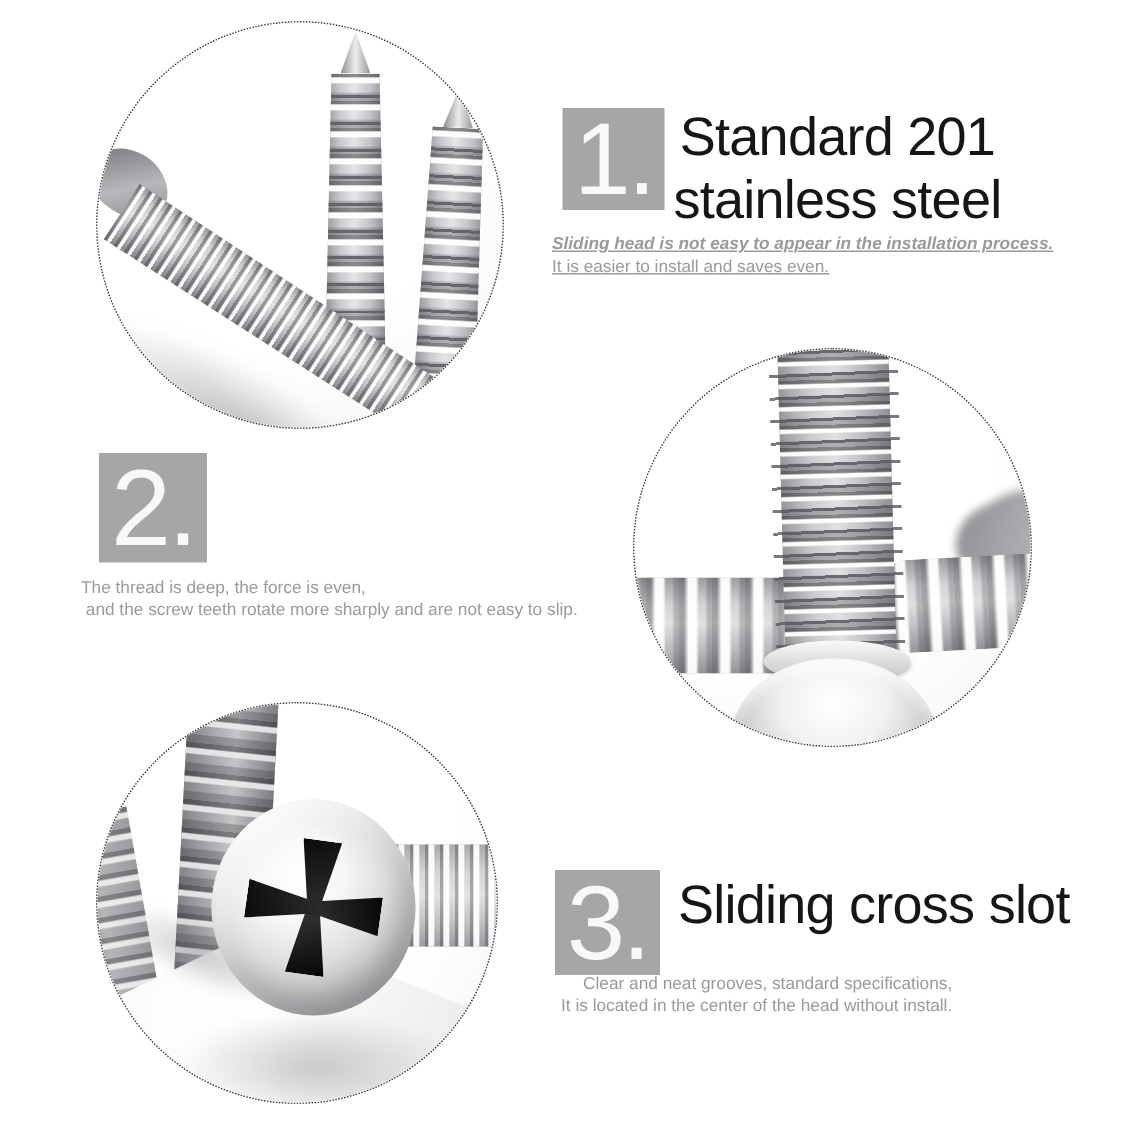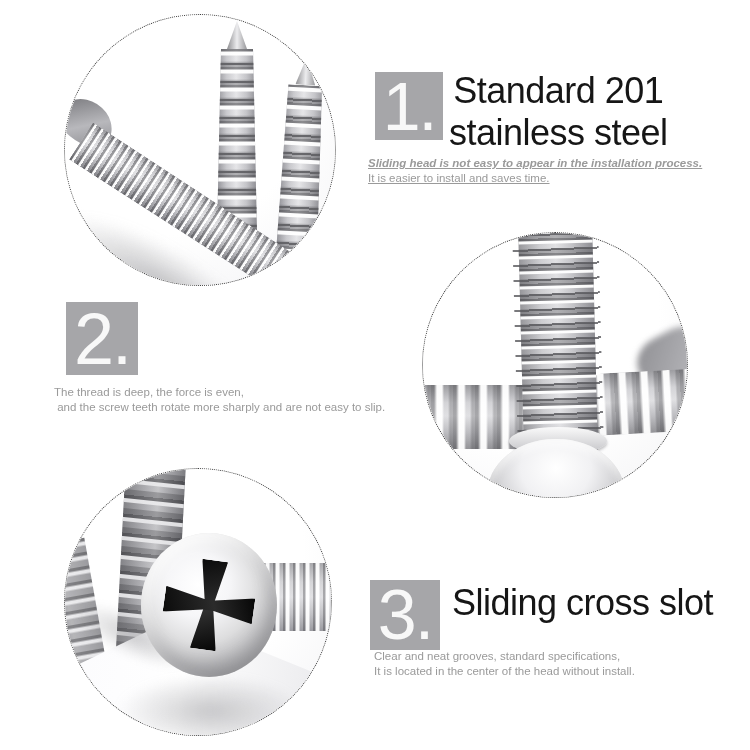--- a/index.html
+++ b/index.html
@@ -118,21 +118,21 @@
      letter-spacing:-0.5px; white-space:pre-line;text-align:center; }
   #title1 { left:449px; top:70px; }
   #title2 { left:141px; top:325px; }
   #title3 { left:452px; top:582px; }
 
   .desc { position:absolute; color:var(--desc,#9a9a9a); font-size:11.5px; line-height:15px; }
   .desc span { display:block; white-space:pre; }
   .desc .em { font-style:italic; font-weight:bold; }
   #desc1 { left:368px; top:156px;text-decoration:underline; }
   #desc2 { left:54px;  top:385px; }
-  #desc3 { left:374px; top:649px; }
+  #desc3 { left:374px; top:649px;text-align:right; }
 </style>
 </head>
 <body>
 
 <div class="page">
 
   <div class="photo" id="photo1">
     <div class="c1-shadow"></div>
     <div class="vscrew c1-screwA">
       <div class="tip"></div>
@@ -144,21 +144,21 @@
     </div>
     <div class="c1-head"></div>
     <div class="c1-shank"></div>
   </div>
 
   <div class="badge" id="badge1">1.</div>
   <div class="title" id="title1">Standard 201
 stainless steel</div>
   <div class="desc" id="desc1">
     <span class="em">Sliding head is not easy to appear in the installation process.</span>
-    <span>It is easier to install and saves time.</span>
+    <span>It is easier to install and saves even.</span>
   </div>
 
   <div class="badge" id="badge2">2.</div>
   <div class="desc" id="desc2">
     <span>The thread is deep, the force is even,</span>
     <span> and the screw teeth rotate more sharply and are not easy to slip.</span>
   </div>
 
   <div class="photo" id="photo2">
     <div class="c2-blurhead"></div>

